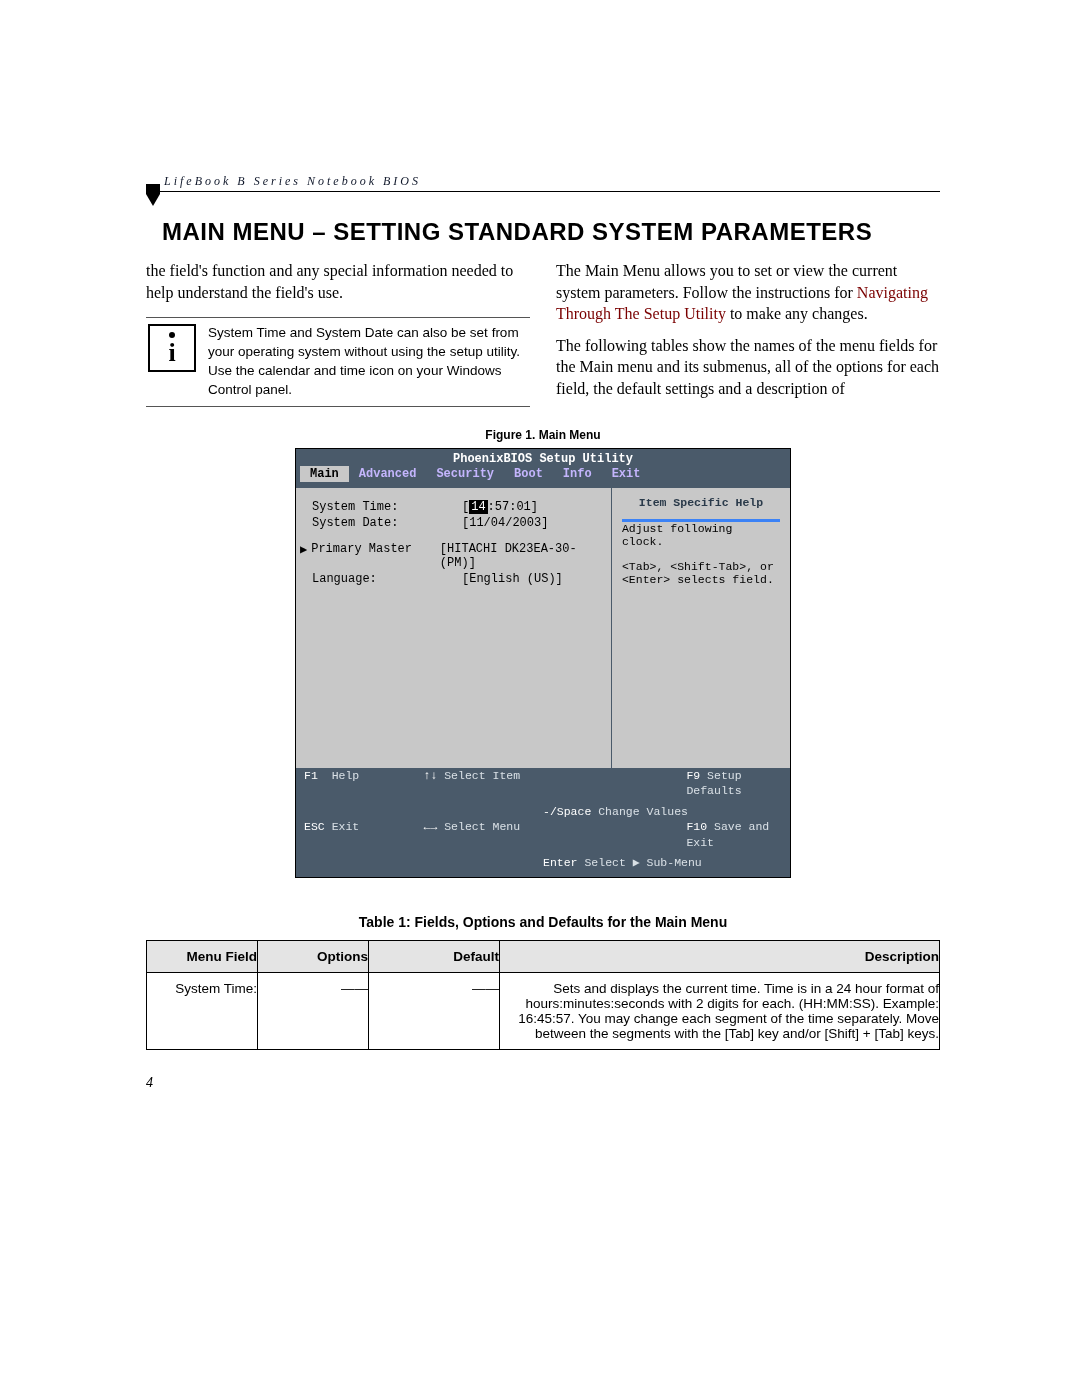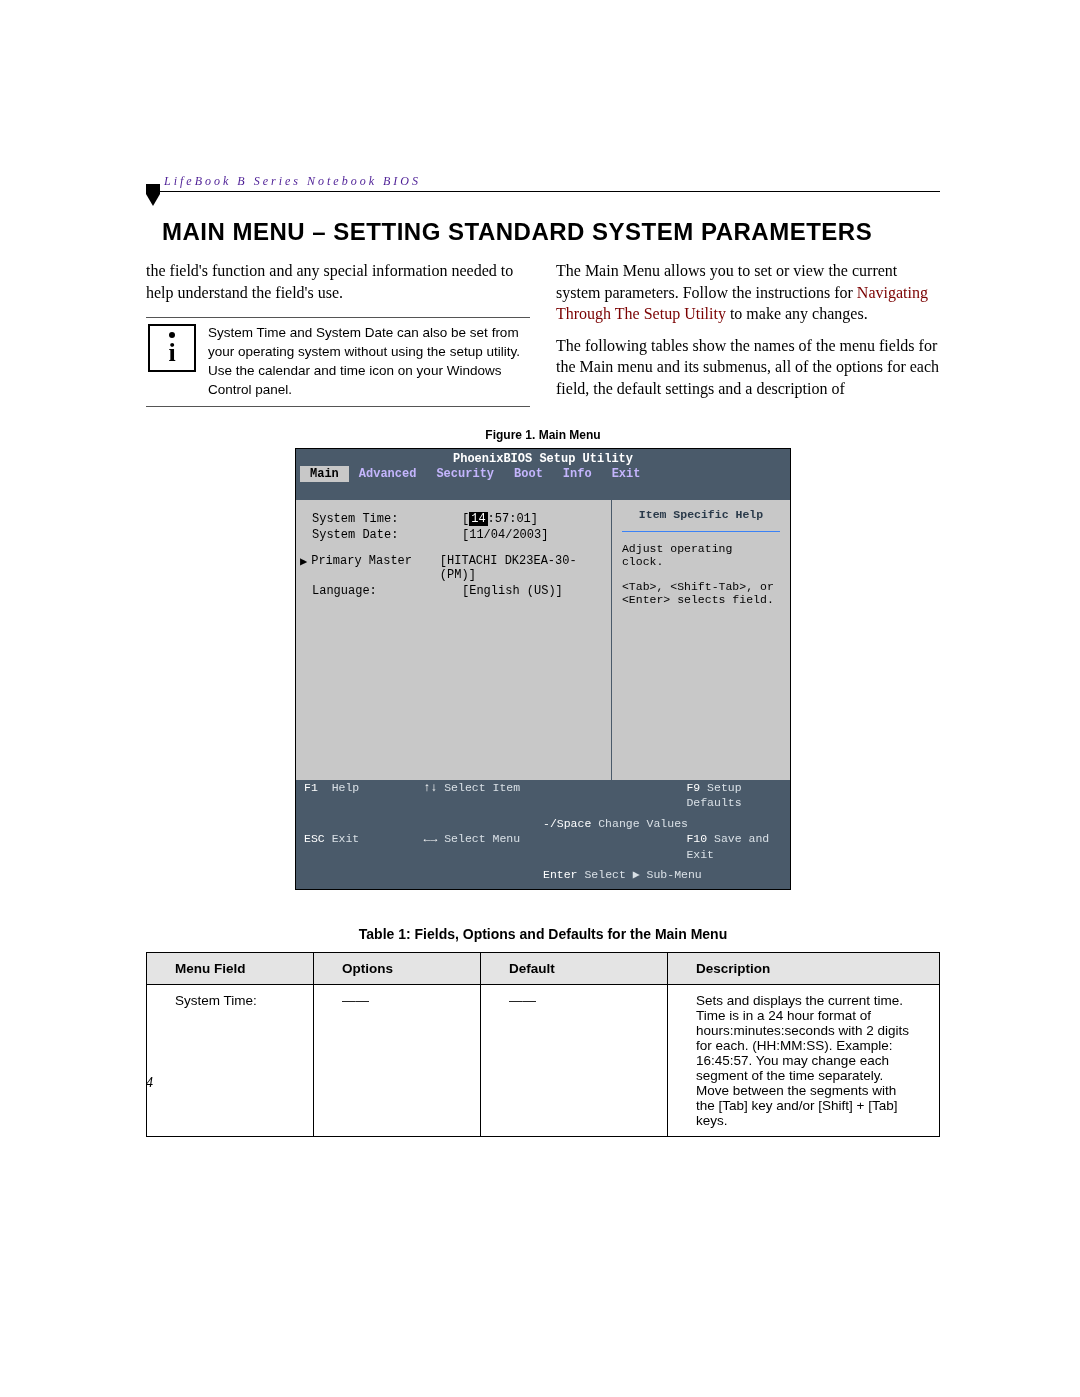--- a/index.html
+++ b/index.html
@@ -13,21 +13,21 @@
     height: 1397px;
     position: relative;
     box-sizing: border-box;
     padding: 174px 140px 0 146px;
   }
   .running-head {
     font-family: Georgia, serif;
     font-style: italic;
     letter-spacing: 3px;
     font-size: 12px;
-    color: #4c1d95;
+    color: #0f172a;
     margin-bottom: 2px;
     margin-left: 18px;
   }
   .head-rule {
     border: none;
     border-top: 1px solid #000;
     margin: 0 0 20px 0;
   }
   .head-wrap {
     position: relative;
@@ -107,21 +107,21 @@
   }
   .bios-title {
     text-align: center;
     padding: 3px 0 0 0;
     color: #fff;
     font-weight: bold;
   }
   .bios-tabs {
     display: flex;
     background: #4a5a6a;
-    padding: 0 4px 18px 4px;
+    padding: 0 4px 6px 4px;
     font-weight: bold;
   }
   .bios-tab {
     padding: 1px 10px;
     color: #c4b5fd;
   }
   .bios-tab.selected {
     background: #c8c8c8;
     color: #000;
   }
@@ -145,23 +145,22 @@
   .bios-right {
     width: 170px;
     border-left: 1px solid #4a5a6a;
     padding: 8px 10px;
     font-size: 11.5px;
   }
   .bios-right .hdr {
     text-align: center;
     color: #2a3a4a;
     font-weight: bold;
-    border-bottom: 1px solid #3b82f6;
+    border-bottom: 3px solid #3b82f6;
     padding-bottom: 10px;
-    margin-bottom: 10px;
   }
   .bios-footer {
     background: #4a5a6a;
     color: #d9e0e6;
     padding: 0 8px 6px 8px;
     font-size: 11.5px;
     line-height: 1.35;
   }
   .bios-footer .k { color: #fff; }
   .bios-footer .fl { display: flex; flex-wrap: wrap; }
@@ -176,23 +175,23 @@
     text-align: center;
   }
   table.spec {
     width: 100%;
     border-collapse: collapse;
     font-family: Verdana, Arial, sans-serif;
     font-size: 13.5px;
   }
   table.spec th, table.spec td {
     border: 1px solid #000;
-    padding: 8px 28px;
+    padding: 8px 0;
     vertical-align: top;
-    text-align: left;
+    text-align: right;
   }
   table.spec th {
     background: #e4e4e4;
     font-weight: 700;
   }
   table.spec .c1 { width: 110px; }
   table.spec .c2 { width: 110px; }
   table.spec .c3 { width: 130px; }
 
   .page-number {
@@ -266,21 +265,21 @@
           <span class="lab" style="width:138px">Primary Master</span>
           <span class="val">[HITACHI DK23EA-30-(PM)]</span>
         </div>
         <div class="row" style="margin-top:2px;">
           <span class="lab">Language:</span>
           <span class="val">[English (US)]</span>
         </div>
       </div>
       <div class="bios-right">
         <div class="hdr">Item Specific Help</div>
-        <div>Adjust operating clock.</div>
+        <div>Adjust following clock.</div>
         <div style="margin-top:12px;">&lt;Tab&gt;, &lt;Shift-Tab&gt;, or &lt;Enter&gt; selects field.</div>
       </div>
     </div>
     <div class="bios-footer">
       <div class="fl">
         <div class="cell"><span class="k">F1</span>&nbsp;&nbsp;<span>Help</span></div>
         <div class="cell"><span class="k">↑↓</span>&nbsp;<span>Select Item</span></div>
         <div class="cellw"><span class="k">-/Space</span>&nbsp;<span>Change Values</span></div>
         <div style="width:20%"><span class="k">F9</span>&nbsp;<span>Setup Defaults</span></div>
       </div>

